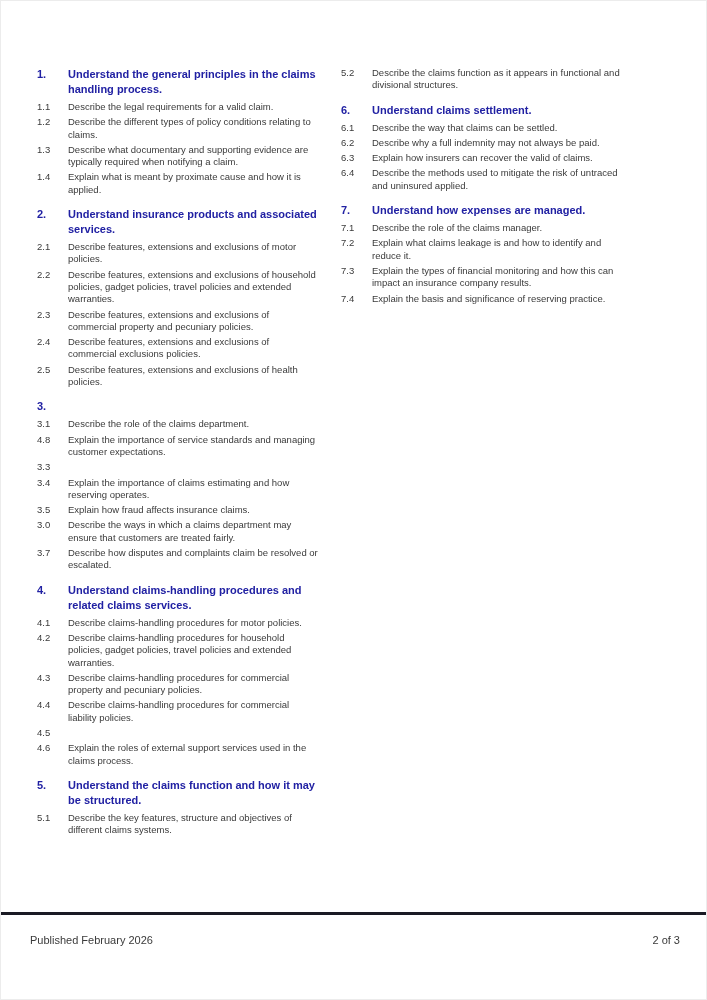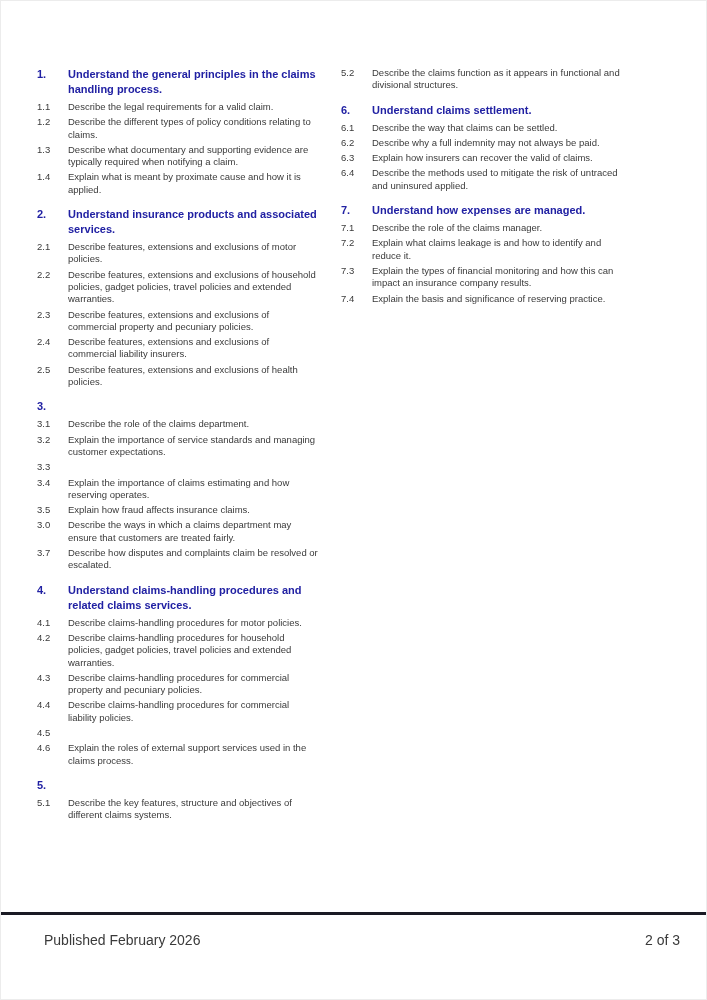--- a/index.html
+++ b/index.html
@@ -55,27 +55,27 @@
   .footer-rule {
     position: absolute;
     left: 0;
     right: 0;
     top: 911px;
     height: 3px;
     background: var(--rule-color, #1A1A24);
   }
   .footer {
     position: absolute;
-    left: 43px;
+    left: 29px;
     right: 26px;
     top: 932px;
     display: flex;
     justify-content: space-between;
     align-items: flex-end;
-    font-size: 14px;
+    font-size: 11px;
     line-height: 15px;
     color: var(--body-color, #3A3A3A);
   }
 </style>
 </head>
 <body>
 
 <div class="page">
   <div class="content">
     <div class="col">
@@ -110,35 +110,35 @@
         <div class="item">
           <span class="num">2.2</span>
           <span class="txt">Describe features, extensions and exclusions of household policies, gadget policies, travel policies and extended warranties.</span>
         </div>
         <div class="item">
           <span class="num">2.3</span>
           <span class="txt">Describe features, extensions and exclusions of commercial property and pecuniary policies.</span>
         </div>
         <div class="item">
           <span class="num">2.4</span>
-          <span class="txt">Describe features, extensions and exclusions of commercial liability insurers.</span>
+          <span class="txt">Describe features, extensions and exclusions of commercial exclusions policies.</span>
         </div>
         <div class="item">
           <span class="num">2.5</span>
           <span class="txt">Describe features, extensions and exclusions of health policies.</span>
         </div>
         <div class="section-heading">
           <span class="num">3.</span>
         </div>
         <div class="item">
           <span class="num">3.1</span>
           <span class="txt">Describe the role of the claims department.</span>
         </div>
         <div class="item">
-          <span class="num">3.2</span>
+          <span class="num">4.8</span>
           <span class="txt">Explain the importance of service standards and managing customer expectations.</span>
         </div>
         <div class="item">
           <span class="num">3.3</span>
         </div>
         <div class="item">
           <span class="num">3.4</span>
           <span class="txt">Explain the importance of claims estimating and how reserving operates.</span>
         </div>
         <div class="item">
@@ -175,20 +175,21 @@
         </div>
         <div class="item">
           <span class="num">4.5</span>
         </div>
         <div class="item">
           <span class="num">4.6</span>
           <span class="txt">Explain the roles of external support services used in the claims process.</span>
         </div>
         <div class="section-heading">
           <span class="num">5.</span>
+          <span class="txt">Understand the claims function and how it may be structured.</span>
         </div>
         <div class="item">
           <span class="num">5.1</span>
           <span class="txt">Describe the key features, structure and objectives of different claims systems.</span>
         </div>
       </div>
     <div class="col">
         <div class="item">
           <span class="num">5.2</span>
           <span class="txt">Describe the claims function as it appears in functional and divisional structures.</span>

